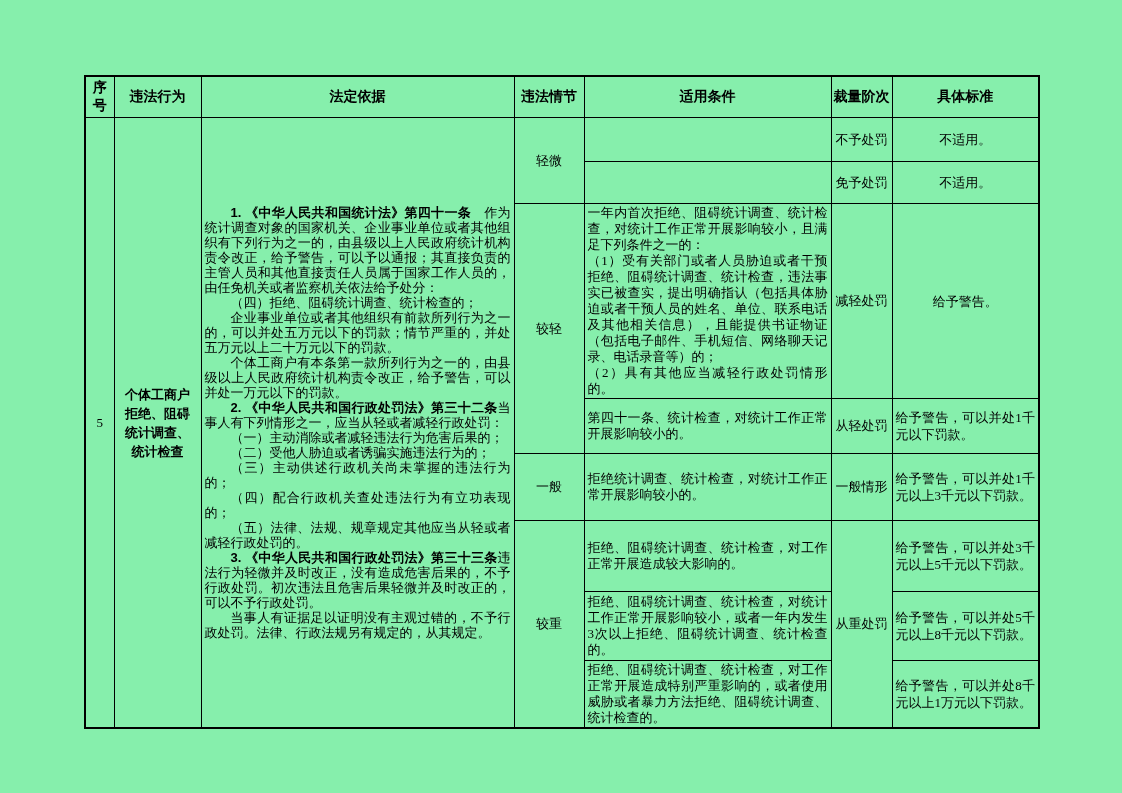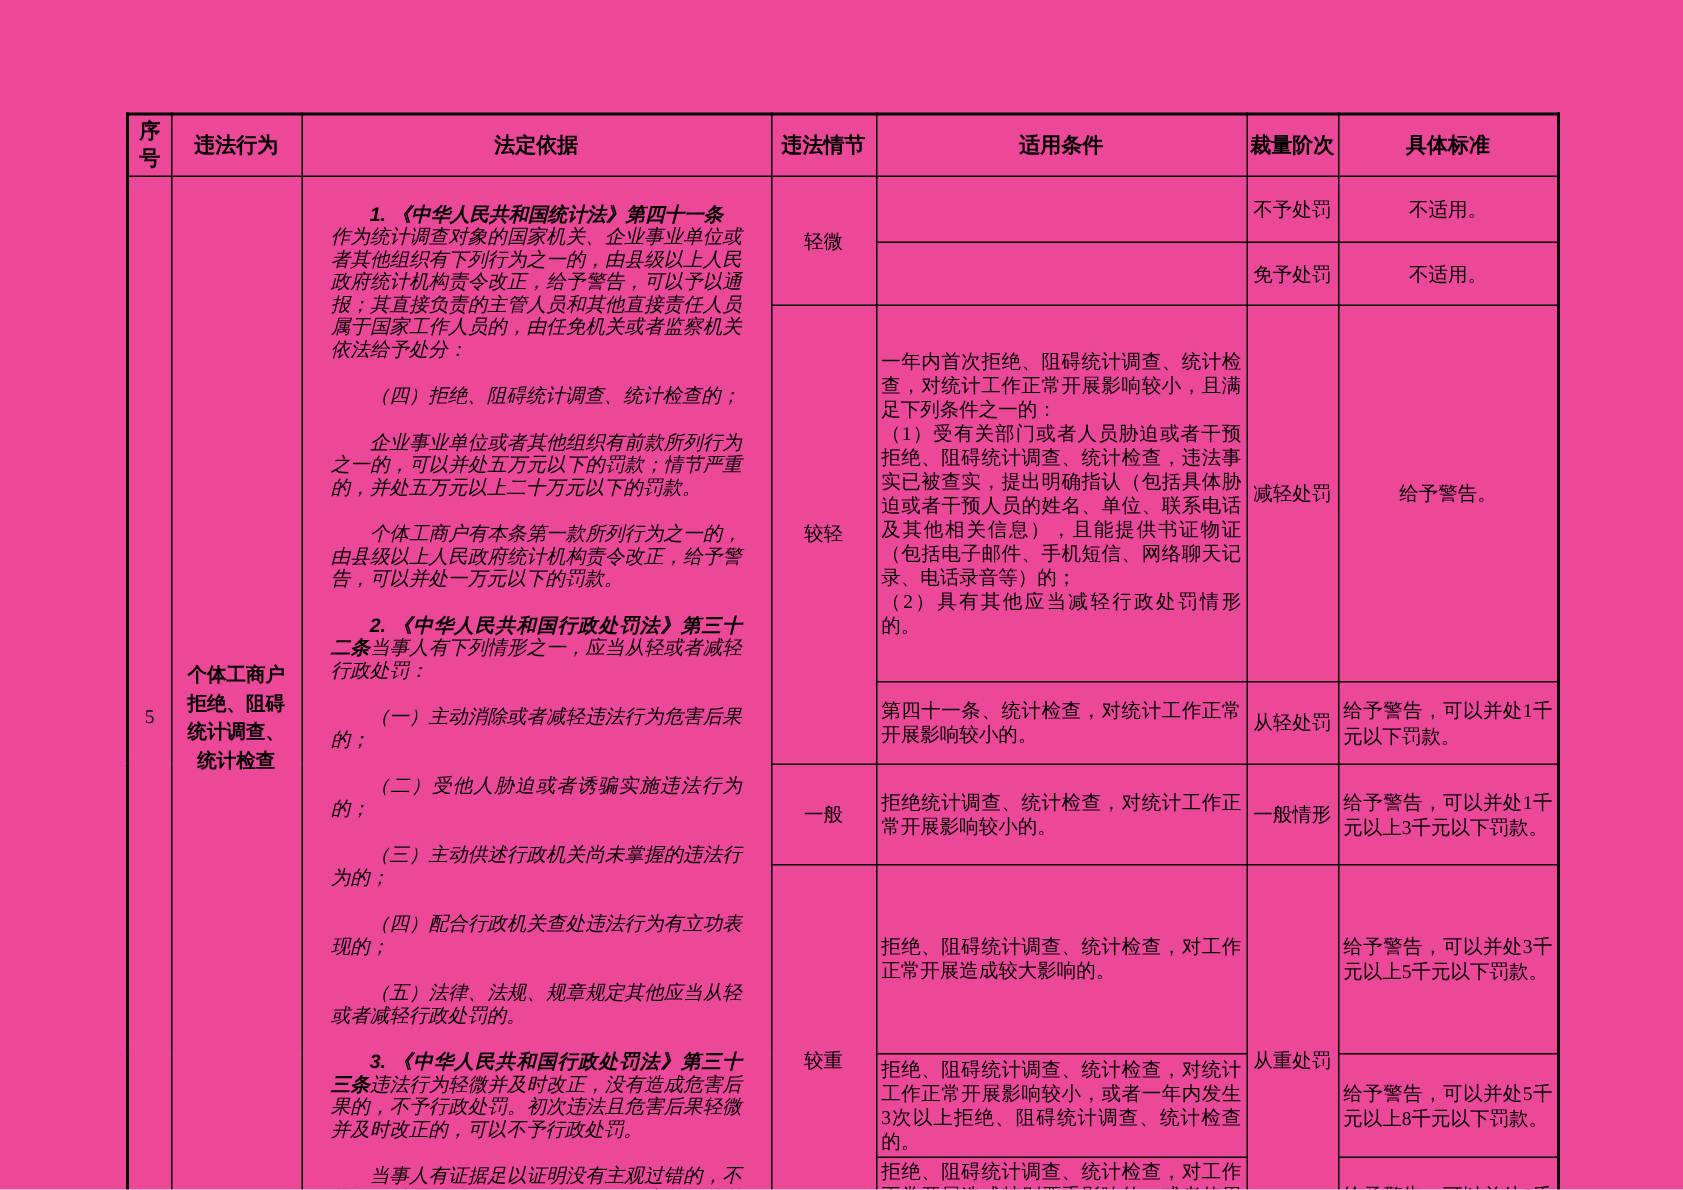--- a/index.html
+++ b/index.html
@@ -1,19 +1,19 @@
 <!DOCTYPE html>
 <html lang="zh"><head>
 <meta charset="utf-8">
 <style>
   html,body{margin:0;padding:0;background:#ffffff;}
   .page{
     position:relative;
     width:1122px;height:793px;
-    background:#ec4899;
+    background:#86efac;
     overflow:hidden;
     font-family:"Liberation Serif","DejaVu Serif",serif;
     color:#000;
   }
   .table-wrap{position:absolute;left:84px;top:75px;}
   table.doc{
     border-collapse:collapse;
     table-layout:fixed;
     width:954px;
     border:2px solid #000;
@@ -44,24 +44,23 @@
     white-space:pre-line;
     text-align:center;
     margin-left:35px;
   }
   td.legal{
     padding:2px 5px;
     line-height:15px;
     vertical-align:middle;
   }
   td.legal p{
-    margin:16px;
+    margin:0;
     text-indent:2em;
     text-align:justify;
-    font-style:italic;
   }
   td.legal p b{
     font-family:"Liberation Sans","DejaVu Sans",sans-serif;
     font-weight:bold;
   }
   td.cond{
     padding:2px 4px;
     line-height:16px;
     text-align:justify;
     white-space:pre-line;

